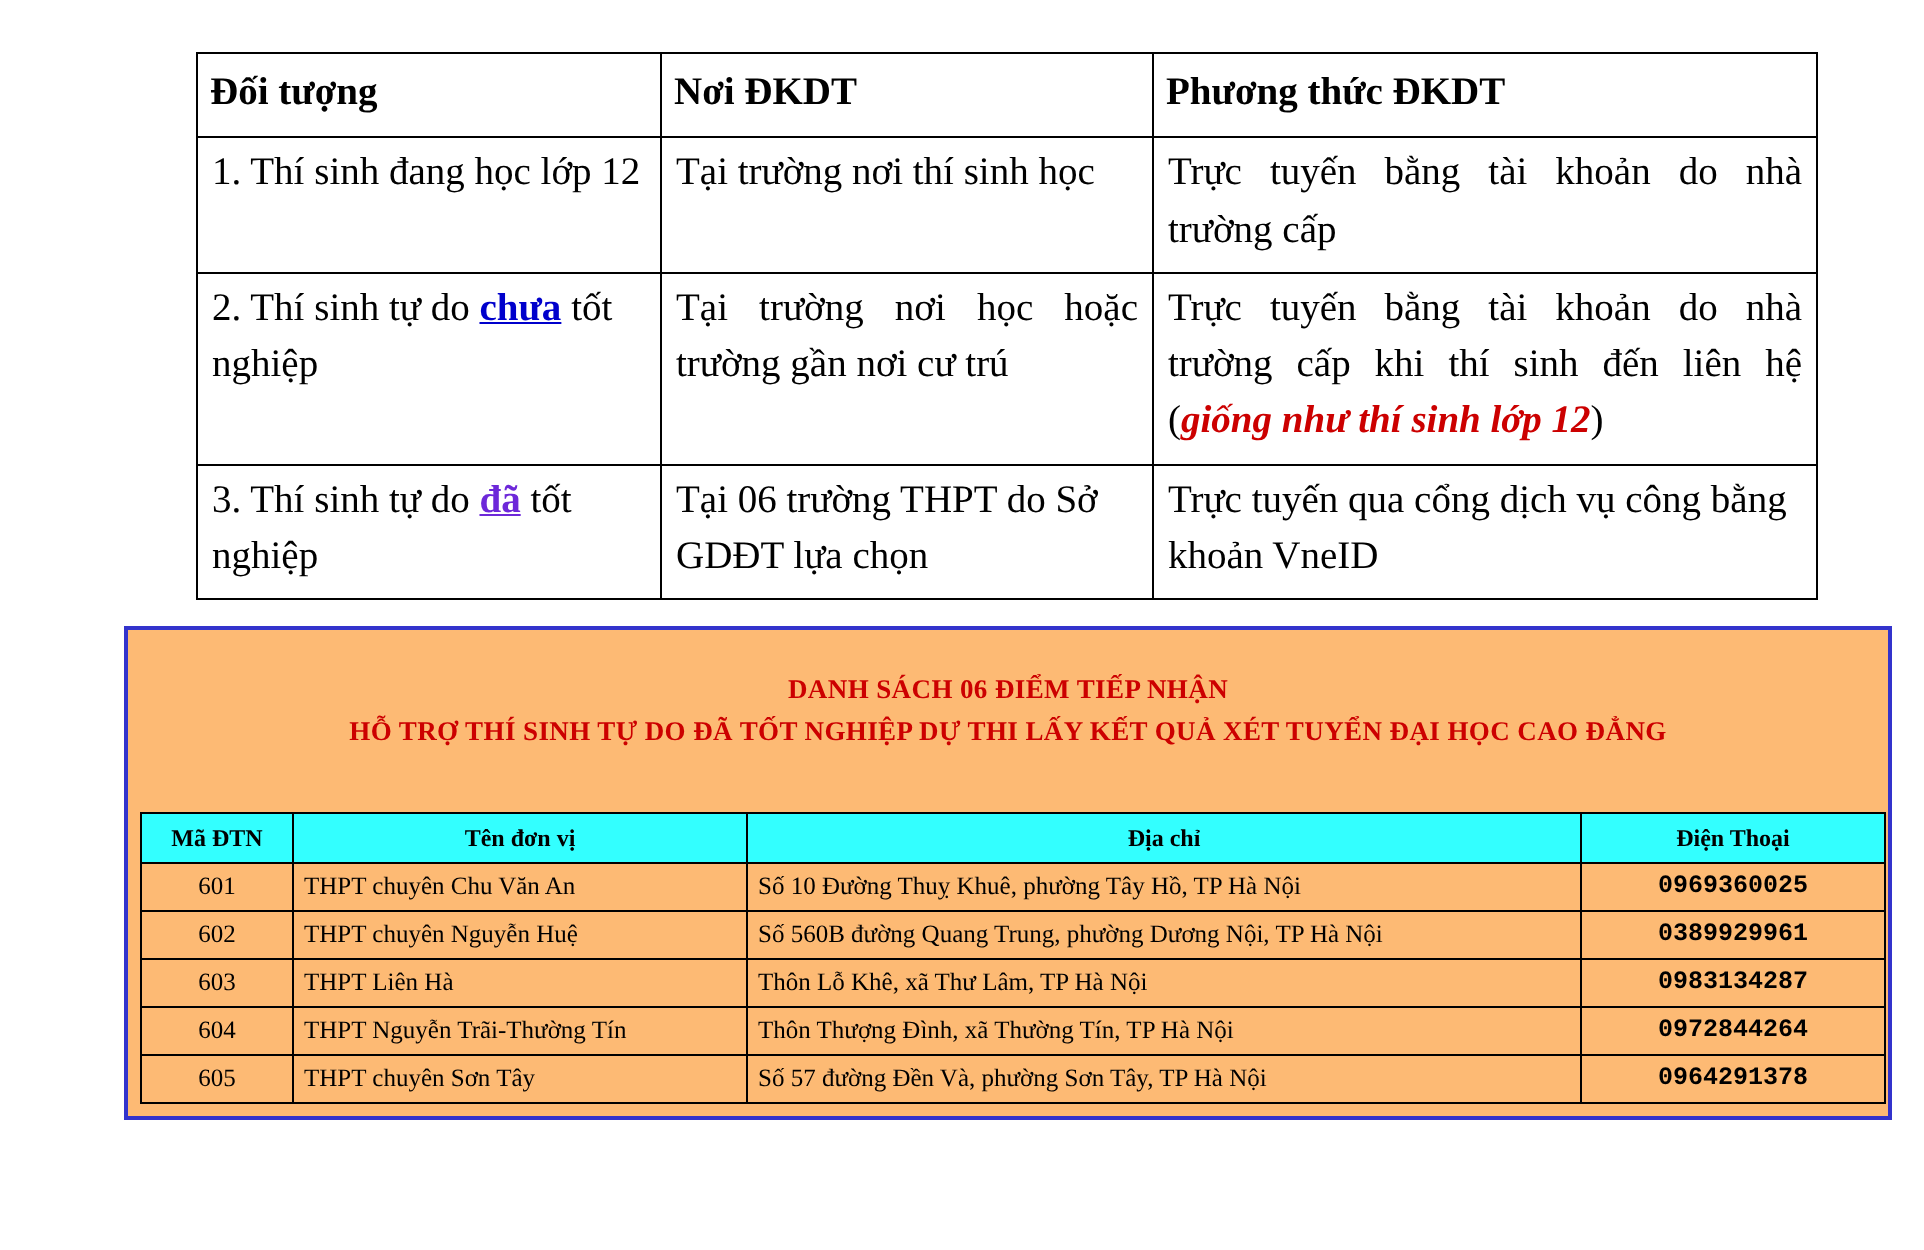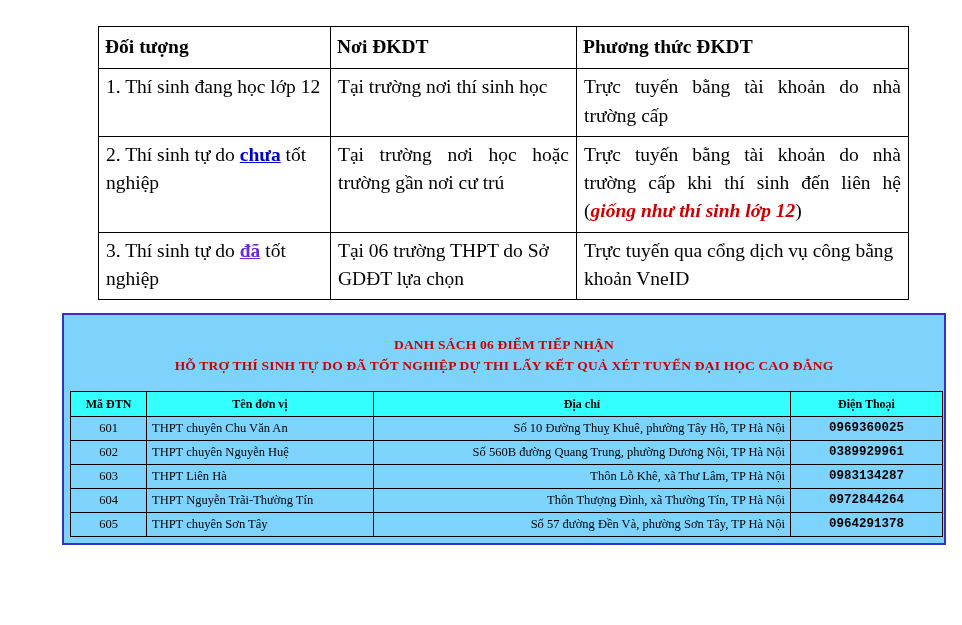--- a/index.html
+++ b/index.html
@@ -65,21 +65,21 @@
     text-justify: inter-word;
   }
 
   
   .box2 {
     position: absolute;
     left: 62px;
     top: 313px;
     width: 884px;
     border: 2px solid #3333cc;
-    background: #7dd3fc;
+    background: #fdba74;
     box-sizing: border-box;
     padding: 0;
   }
   .box2-inner {
     padding: 0 6px 6px 6px;
   }
   .t2-title {
     text-align: center;
     color: #cc0000;
     font-weight: bold;
@@ -88,21 +88,21 @@
     padding-top: 20px;
     line-height: 1.55;
   }
   .t2-title .line2 {
     display: block;
   }
   table.t2 {
     border-collapse: collapse;
     width: 872px;
     table-layout: fixed;
-    margin-top: 14px;
+    margin-top: 29px;
     margin-left: 0px;
     border-radius: 30px;
   }
   table.t2 th, table.t2 td {
     border: 1px solid #000000;
     font-size: 12.5px;
     padding: 4px 5px;
     line-height: 1.2;
   }
   table.t2 thead th {
@@ -112,21 +112,21 @@
     font-size: 12px;
     padding: 5px 4px;
   }
   table.t2 col.k1 { width: 76px; }
   table.t2 col.k2 { width: 227px; }
   table.t2 col.k3 { width: 417px; }
   table.t2 col.k4 { width: 152px; }
 
   td.c-code { text-align: center; }
   td.c-name { text-align: left; padding-left: 8px; }
-  td.c-addr { text-align: right; padding-left: 8px; }
+  td.c-addr { text-align: left; padding-left: 8px; }
   td.c-phone { text-align: center; font-weight: bold; font-size: 13px; font-family: Liberation Mono, monospace; }
 </style>
 </head>
 <body>
 
 <div class="table1-wrap">
   <table class="t1">
     <colgroup>
         <col class="c1">
         <col class="c2">

